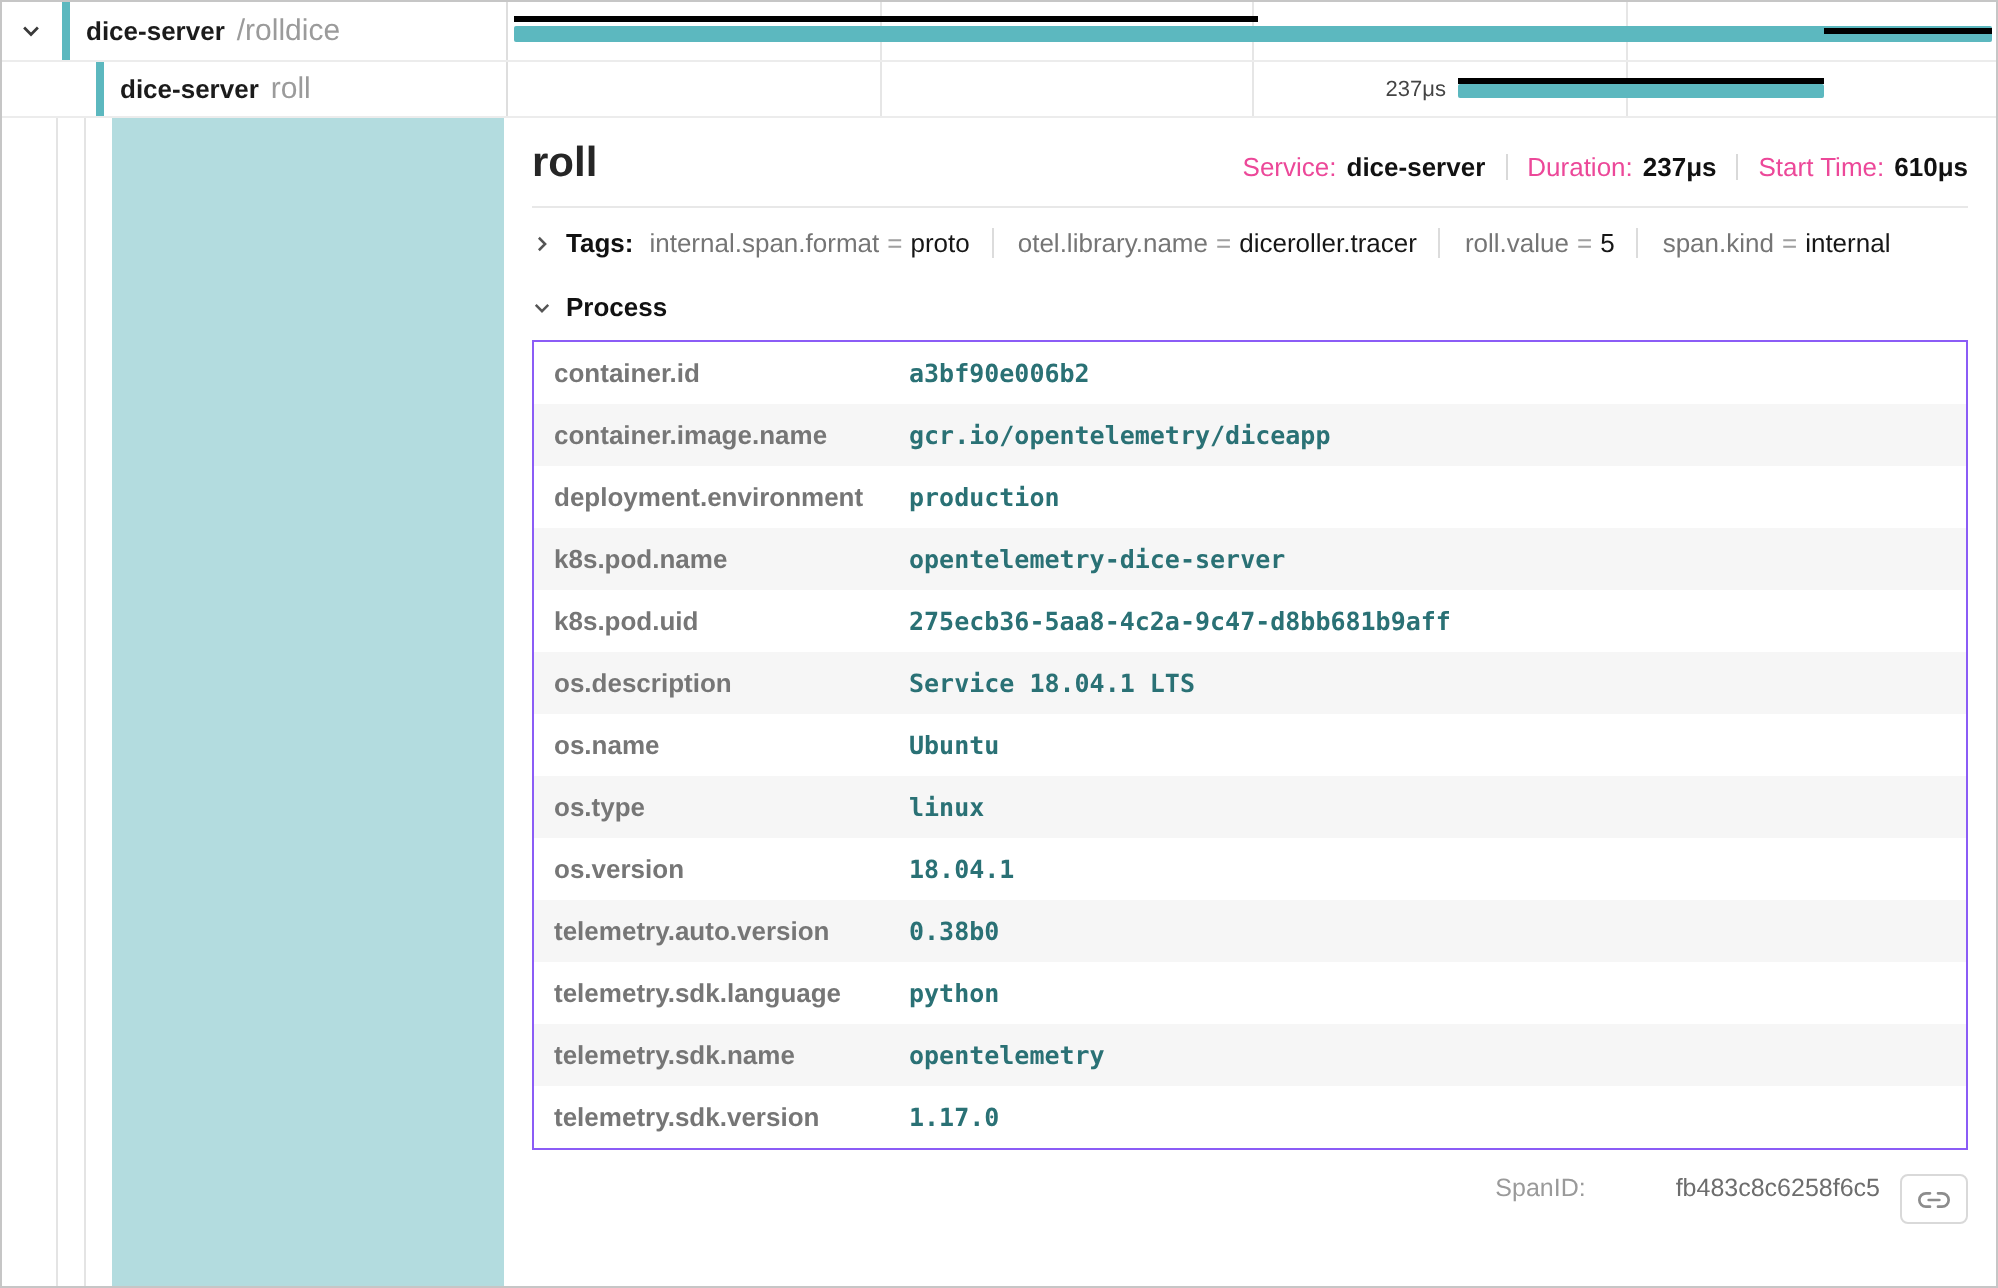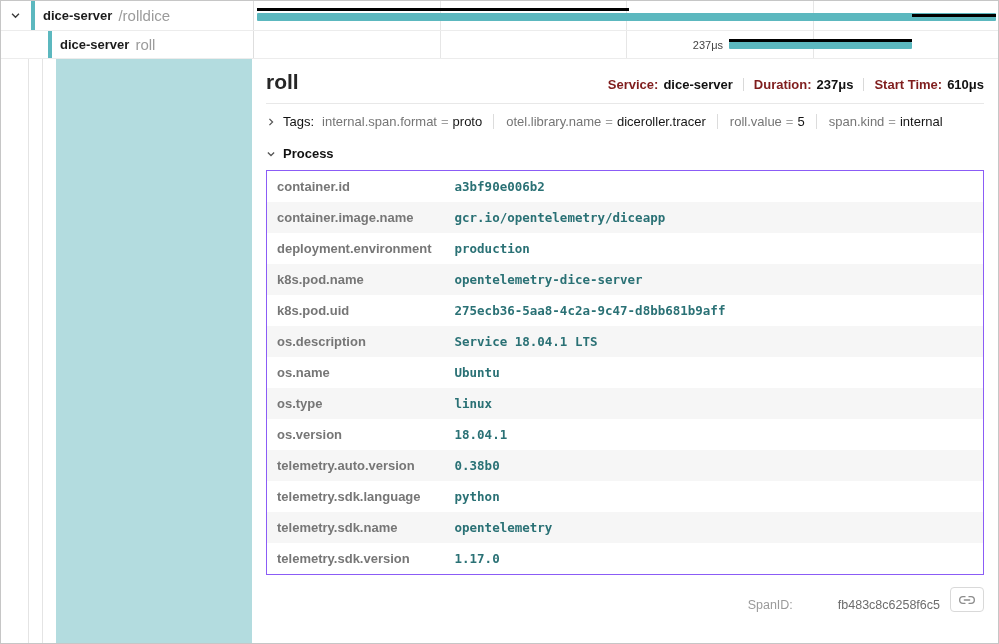--- a/index.html
+++ b/index.html
@@ -35,41 +35,41 @@
   
   .body { position:absolute; top:58px; left:0; right:0; bottom:0; display:flex; }
   .guide-a { width:28px; border-right:1px solid #e4e4e4; }
   .guide-b { width:14px; border-right:1px solid #e4e4e4; }
   .guide-c { width:13px; }
   .sel-strip { width:196px; background:#b3dcdf; }
   .detail { flex:1; background:#fff; padding:10px 14px 0 14px; overflow:hidden; }
   .detail-header { display:flex; align-items:baseline; border-bottom:1px solid #e8e8e8; padding-bottom:8px; }
   .detail-title { font-size:21px; font-weight:700; color:#262626; line-height:26px; }
   .stats { margin-left:auto; display:flex; align-items:center; font-size:13px; color:#8a8a8a; white-space:nowrap; }
-  .stat-label { color:#7f1d1d;font-weight:bold; }
+  .stat-label { color:#ec4899; }
   .stat-val { color:#111; font-weight:700; margin-left:5px; }
   .vsep { width:1px; height:13px; background:#d9d9d9; margin:0 10px; }
   
   .tags-row { display:flex; align-items:center; padding:10px 0 9px; font-size:13px; cursor:pointer; }
-  .tags-label { font-weight:400; color:#111; margin:0 8px 0 7px; }
+  .tags-label { font-weight:700; color:#111; margin:0 8px 0 7px; }
   .tag-item { display:inline-flex; align-items:flex-end; }
   .tag-item + .tag-item { margin-left:11px; padding-left:12px; border-left:1px solid #dcdcdc; }
   .tag-key { color:#757575; }
   .tag-eq { color:#a0a0a0; margin:0 4px; }
   .tag-val { color:#161616; }
   
   .process-header { display:flex; align-items:center; padding-top:8px; font-size:13px; cursor:pointer; }
   .process-label { font-weight:700; color:#111; margin-left:7px; }
   table.kv { width:100%; margin-top:9px; border-collapse:collapse; font-size:13px; border:1px solid #8b5cf6;font-weight:bold; }
   table.kv tr:nth-child(even) { background:#f6f6f6; }
   table.kv td { padding:8px 10px; vertical-align:top; }
   td.k { width:178px; color:#767676; }
   td.v { font-family:"DejaVu Sans Mono","Liberation Mono",monospace; font-size:12.5px; color:#2a7175; }
   
-  .detail-footer { display:flex; justify-content:flex-end; align-items:flex-end; margin-top:12px; font-size:12.5px; color:#9a9a9a; }
+  .detail-footer { display:flex; justify-content:flex-end; align-items:flex-start; margin-top:12px; font-size:12.5px; color:#9a9a9a; }
   .footer-value { color:#6d6d6d; margin-left:5px;padding-left:40px; }
   .link-btn { margin-left:10px; width:34px; height:25px; border:1px solid #d9d9d9; border-radius:4px; background:#fff; display:flex; align-items:center; justify-content:center; cursor:pointer; }
 </style>
 </head>
 <body>
 
 <div class="app">
 
   <div class="tl-header">
     <div class="grid-line" style="left:439px"></div>

